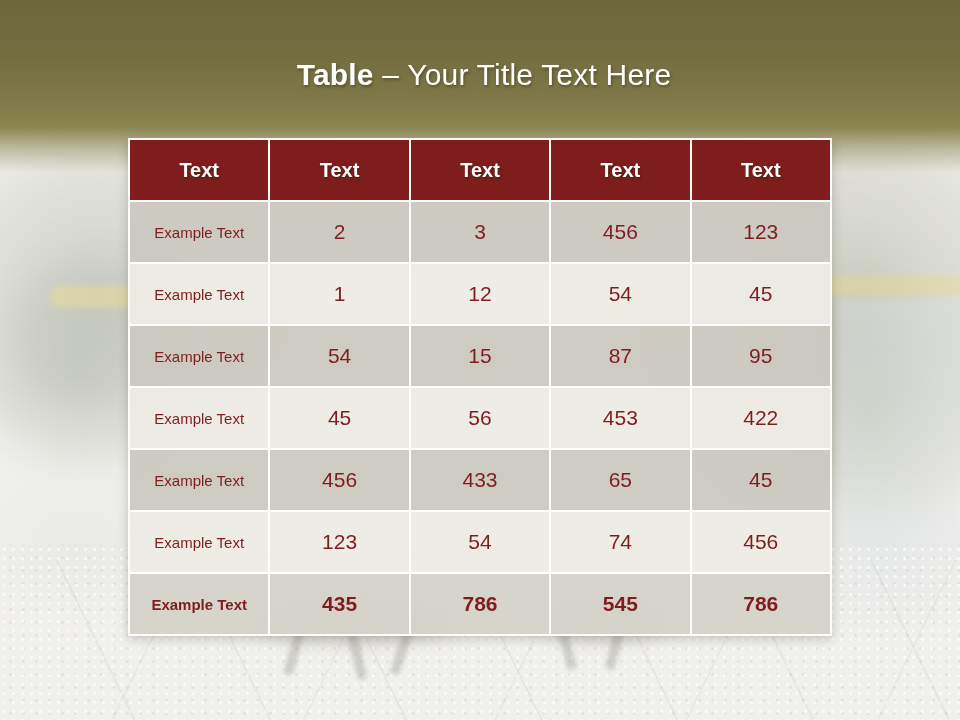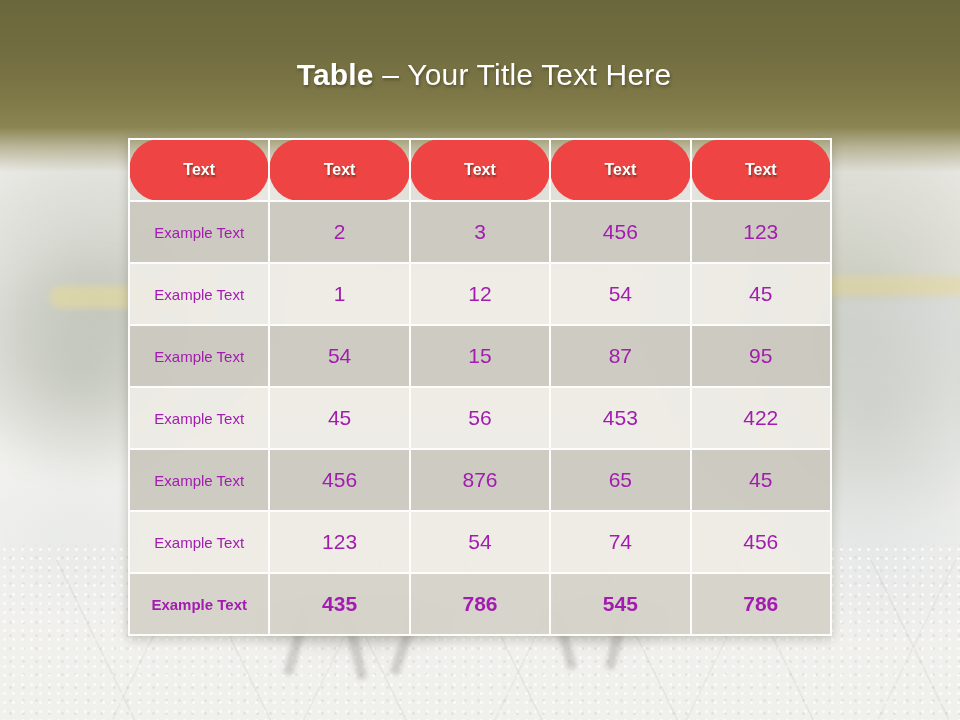--- a/index.html
+++ b/index.html
@@ -63,23 +63,23 @@
   
   .title{position:absolute; left:0; top:54px; width:100%; margin:4px;
     text-align:center; color:#ffffff; font-size:30px; font-weight:normal;
     letter-spacing:.2px; text-shadow:1px 2px 3px rgba(55,52,25,.55);}
   .title .t-bold{font-weight:bold;}
   
   .tbl{position:absolute; left:128px; top:138px; width:704px;
     border-collapse:collapse; table-layout:fixed;
     box-shadow:0 3px 10px rgba(75,72,50,.28);}
   .tbl th, .tbl td{border:2px solid #fdfdfb; height:60px; padding:0;
-    text-align:center; vertical-align:middle; color:#a21caf;}
-  .tbl th{background:#ef4444; color:#ffffff; font-size:16px; font-weight:bold;
-    text-shadow:1px 1.5px 2px rgba(40,38,15,.55);border-radius:31px;}
+    text-align:center; vertical-align:middle; color:#7f1d1d;}
+  .tbl th{background:#7f1d1d; color:#ffffff; font-size:20px; font-weight:bold;
+    text-shadow:1px 1.5px 2px rgba(40,38,15,.55);}
   .row-dark  td{background:rgba(203,200,192,.95);}
   .row-light td{background:rgba(237,235,229,.95);}
   .row-total td{background:rgba(213,210,202,.96); font-weight:bold;}
   .tbl td.label{font-size:15px;}
   .tbl td.num{font-size:21px;}
   .row-total td.label{font-size:15px;}
 </style>
 </head>
 <body>
 
@@ -147,21 +147,21 @@
       <tr class="row-light">
         <td class="label">Example Text</td>
         <td class="num">45</td>
         <td class="num">56</td>
         <td class="num">453</td>
         <td class="num">422</td>
       </tr>
       <tr class="row-dark">
         <td class="label">Example Text</td>
         <td class="num">456</td>
-        <td class="num">876</td>
+        <td class="num">433</td>
         <td class="num">65</td>
         <td class="num">45</td>
       </tr>
       <tr class="row-light">
         <td class="label">Example Text</td>
         <td class="num">123</td>
         <td class="num">54</td>
         <td class="num">74</td>
         <td class="num">456</td>
       </tr>

